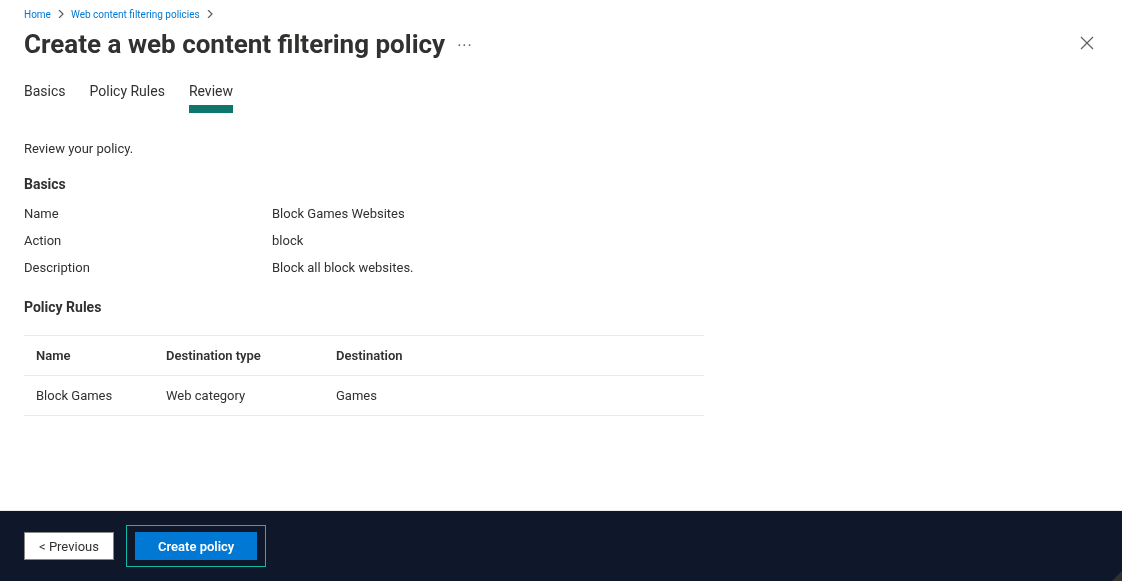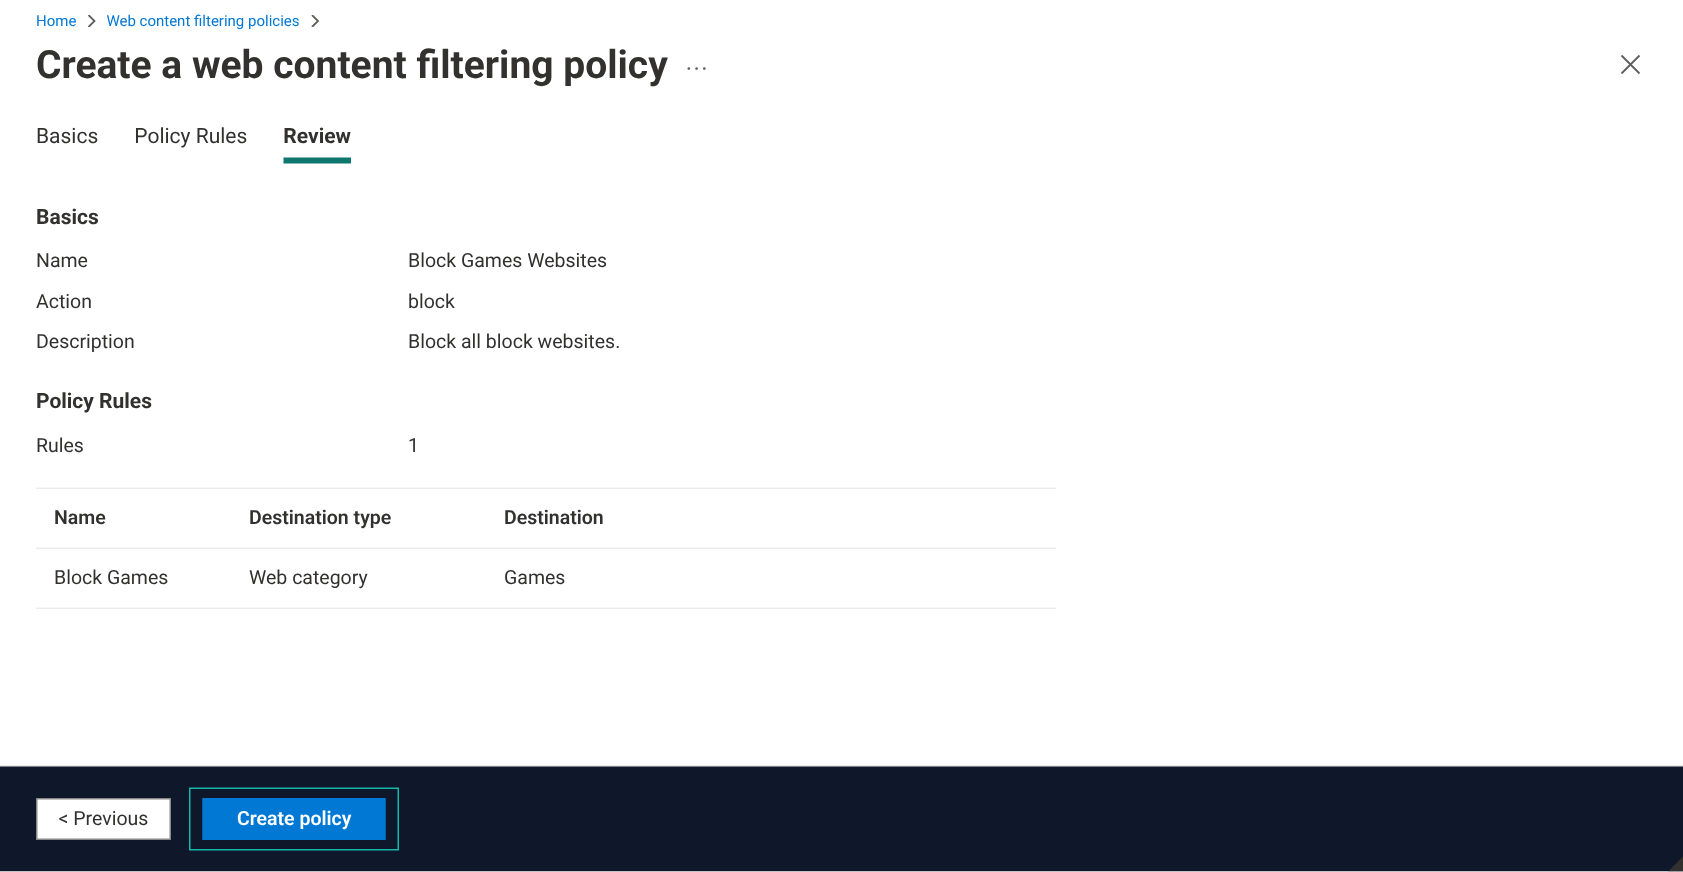--- a/index.html
+++ b/index.html
@@ -76,22 +76,22 @@
       margin-bottom: 28px;
     }
     .tab {
       font-size: 14px;
       color: #323130;
       padding-bottom: 6px;
       cursor: pointer;
       border-bottom: 2px solid transparent;
     }
     .tab.active {
-      font-weight: 700;
-      border-bottom: 4px solid #0f766e;
+      font-weight: 400;
+      border-bottom: 8px solid #0f766e;
       text-align: right;
     }
     .intro {
       font-size: 13px;
       margin-bottom: 20px;
       color: #323130;
     }
     .section-heading {
       font-size: 14px;
       font-weight: 700;
@@ -211,36 +211,33 @@
         </svg>
     </button>
   </div>
 
   <div class="tabs">
     <div class="tab">Basics</div>
     <div class="tab">Policy Rules</div>
     <div class="tab active">Review</div>
   </div>
 
+  <p class="intro">Review your policy.</p>
 
   <h2 class="section-heading">Basics</h2>
   <div class="kv-grid">
     <div class="k">Name</div>
     <div class="v">Block Games Websites</div>
     <div class="k">Action</div>
     <div class="v">block</div>
     <div class="k">Description</div>
     <div class="v">Block all block websites.</div>
   </div>
 
   <h2 class="section-heading">Policy Rules</h2>
-  <div class="kv-grid" style="margin-bottom:8px;">
-    <div class="k">Rules</div>
-    <div class="v">1</div>
-  </div>
 
   <div class="rules-table">
     <div class="rules-header">
       <div>Name</div>
       <div>Destination type</div>
       <div>Destination</div>
     </div>
     <div class="rules-row">
       <div>Block Games</div>
       <div>Web category</div>

